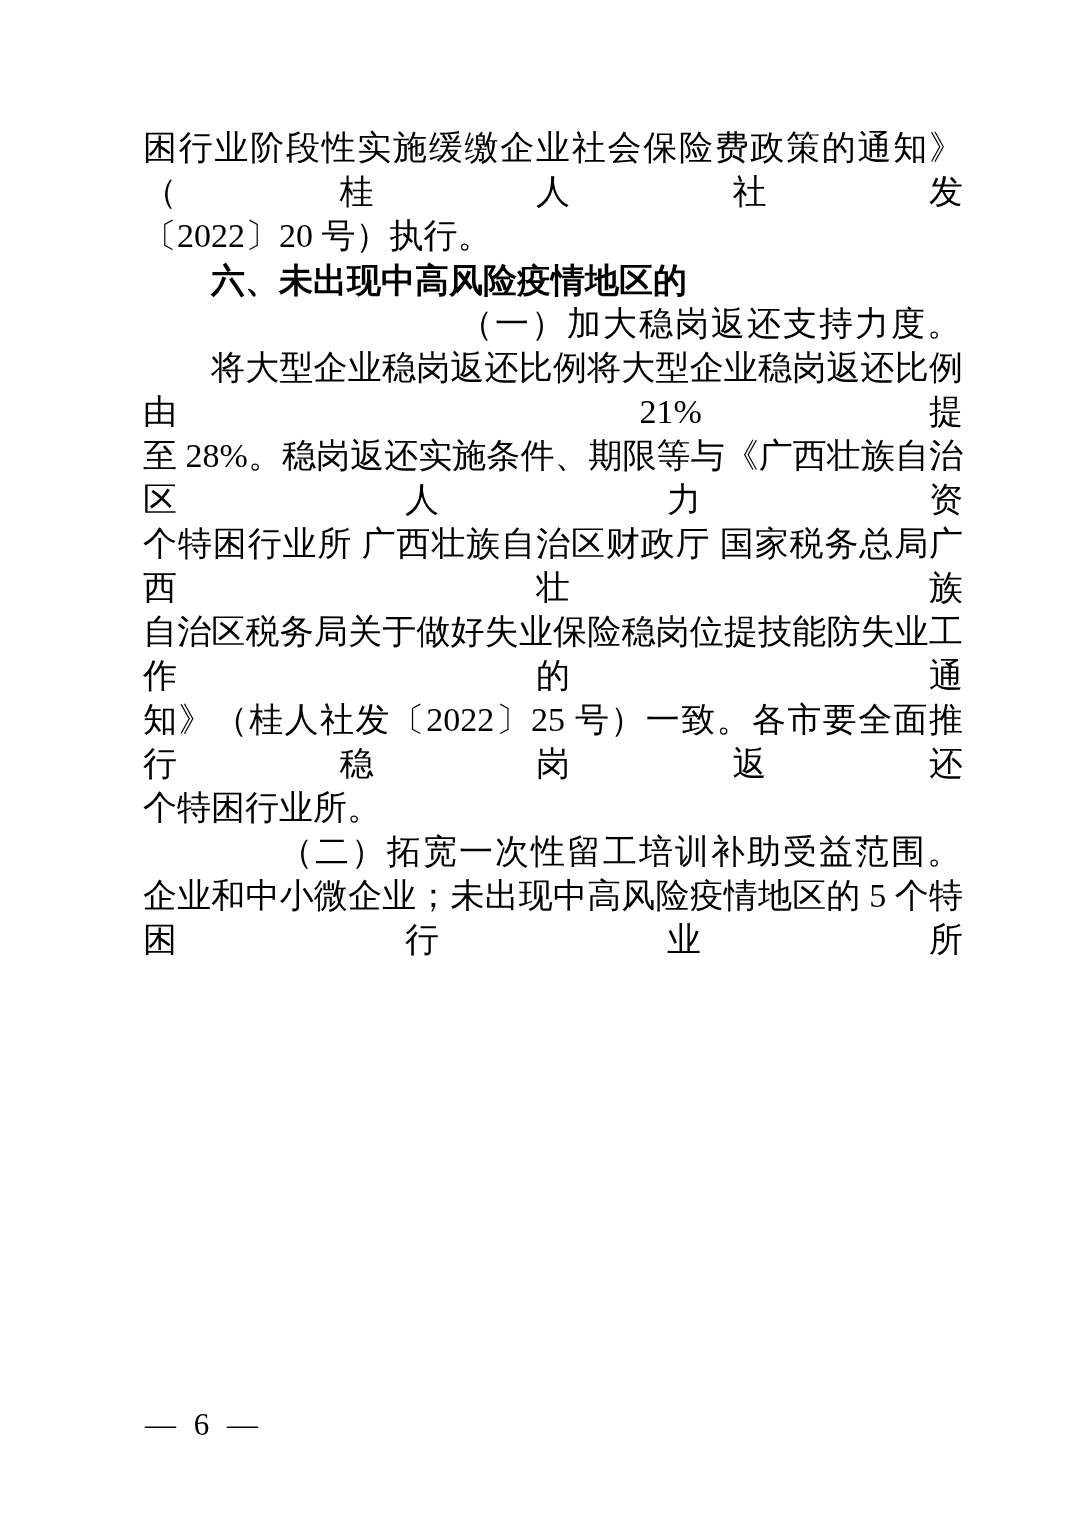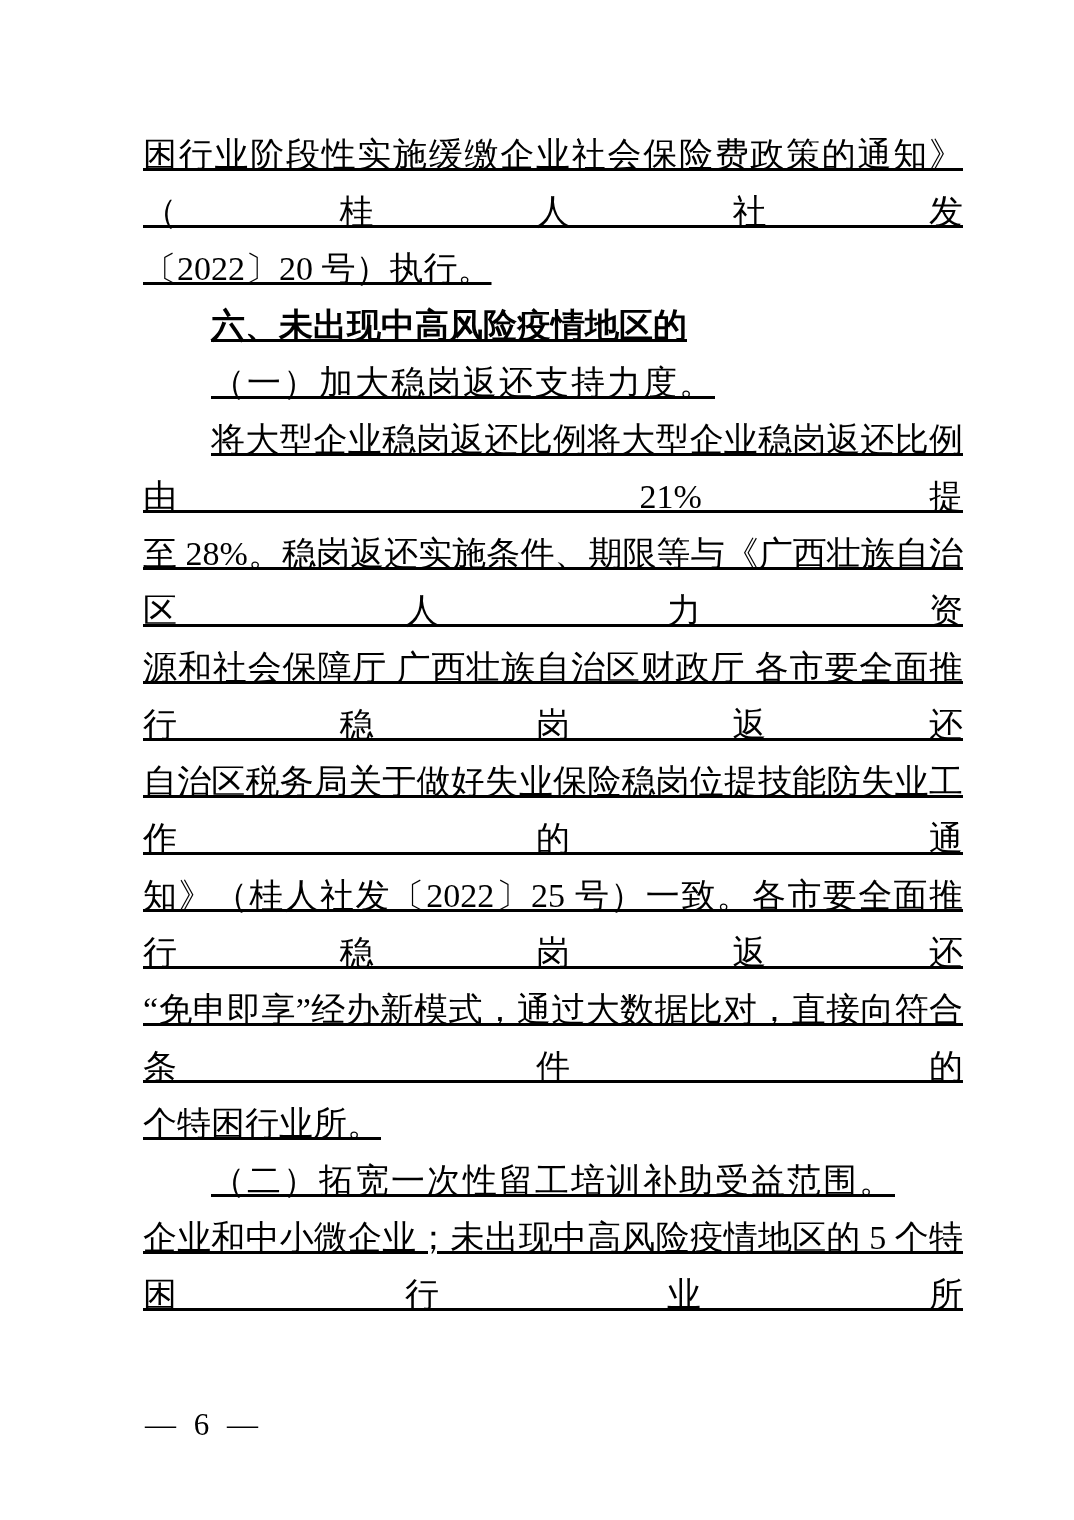--- a/index.html
+++ b/index.html
@@ -11,37 +11,37 @@
     font-family:"Liberation Serif","DejaVu Serif",serif;
     overflow:hidden;
   }
   .content{
     position:absolute;
     left:143px;top:126px;
     width:820px;
   }
   .line{
     font-size:34px;
-    line-height:57px;
+    line-height:44px;
     text-align:left;
-    text-decoration:underline;
   }
   .jfull{
     text-align:justify;
     text-align-last:justify;
     text-justify:inter-character;
   }
   .indent{ text-indent:68px; }
   .heading{
     font-family:"Liberation Sans","DejaVu Sans",sans-serif;
     font-weight:bold;
   }
   .kaiti{
     font-family:"Liberation Serif","DejaVu Serif",serif;
     letter-spacing:2px;
+    text-align:right;
   }
   .line b{ font-weight:bold; }
   .footer{
     position:absolute;
     left:145px;top:1405px;
     font-size:31px;
     line-height:40px;
     word-spacing:10px;
   }
 </style>
@@ -53,24 +53,23 @@
 
     <div class="line jfull">困行业阶段性实施缓缴企业社会保险费政策的通知》（桂人社发</div>
     <div class="line">〔2022〕20 号）执行。</div>
 
     <div class="line heading indent">六、未出现中高风险疫情地区的</div>
 
     <div class="line kaiti indent">（一）加大稳岗返还支持力度。</div>
 
     <div class="line jfull indent">将大型企业稳岗返还比例将大型企业稳岗返还比例由 21%提</div>
     <div class="line jfull">至 28%。稳岗返还实施条件、期限等与《广西壮族自治区人力资</div>
-    <div class="line jfull">源和社会保障厅 广西壮族自治区财政厅 各市要全面推行稳岗返还</div>
+    <div class="line jfull">个特困行业所 广西壮族自治区财政厅 国家税务总局广西壮族</div>
     <div class="line jfull">自治区税务局关于做好失业保险稳岗位提技能防失业工作的通</div>
     <div class="line jfull">知》（桂人社发〔2022〕25 号）一致。各市要全面推行稳岗返还</div>
-    <div class="line jfull">“免申即享”经办新模式，通过大数据比对，直接向符合条件的</div>
     <div class="line">个特困行业所。</div>
 
     <div class="line kaiti indent">（二）拓宽一次性留工培训补助受益范围。</div>
 
     <div class="line jfull">企业和中小微企业；未出现中高风险疫情地区的 5 个特困行业所</div>
 
   </div>
 
   <div class="footer">— 6 —</div>
 </div>

